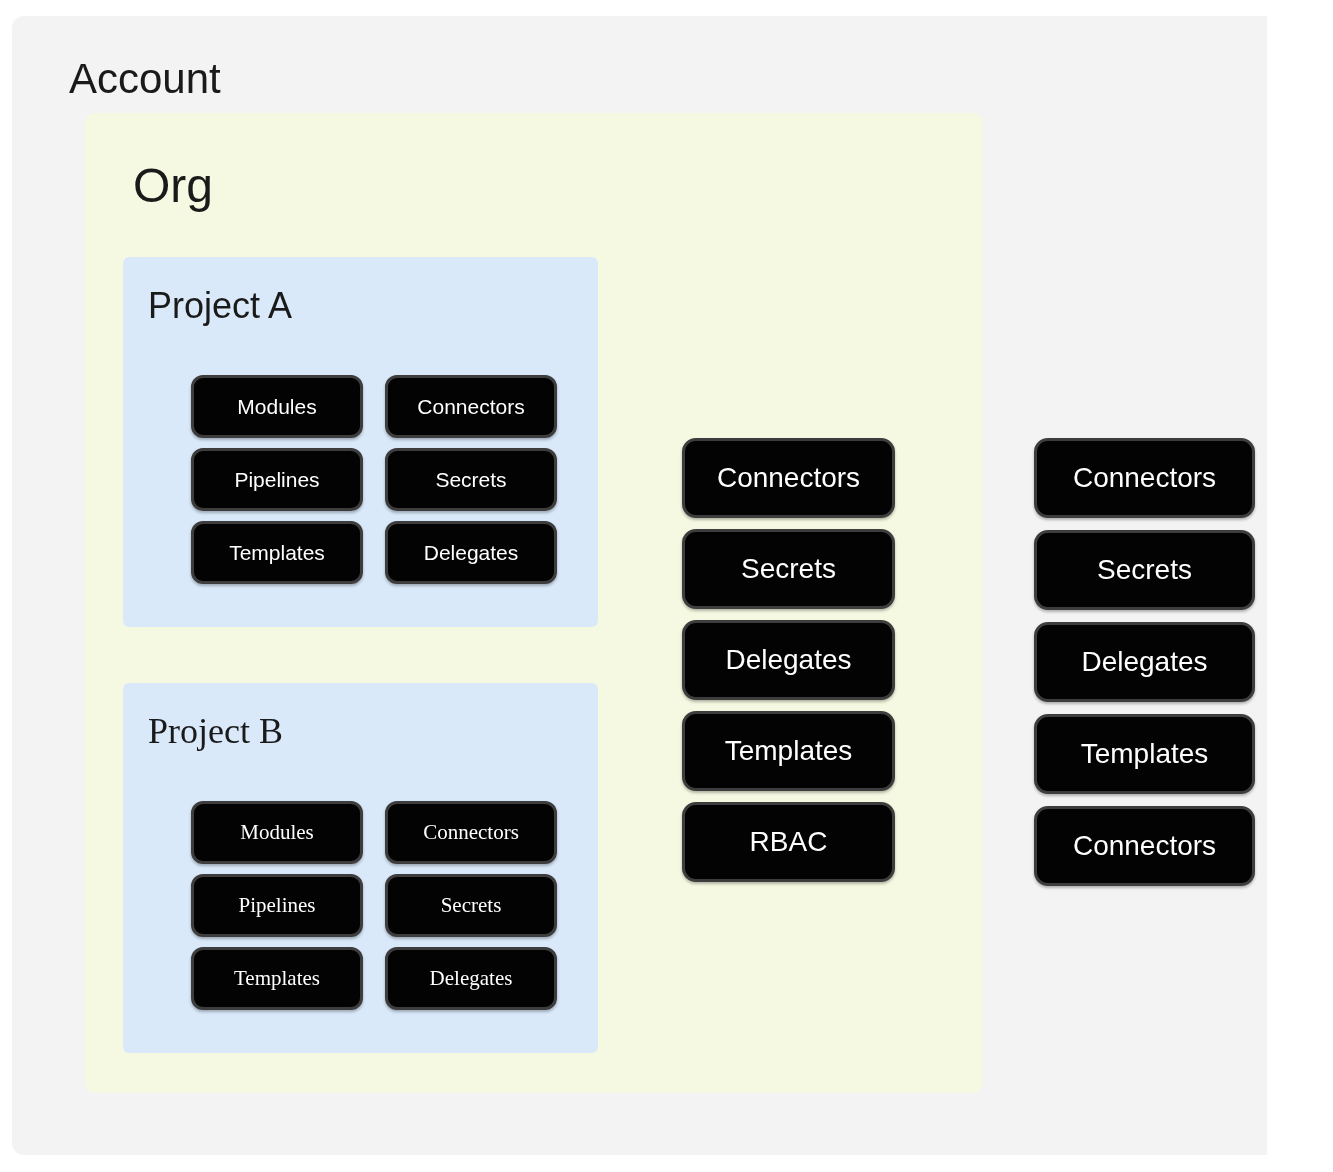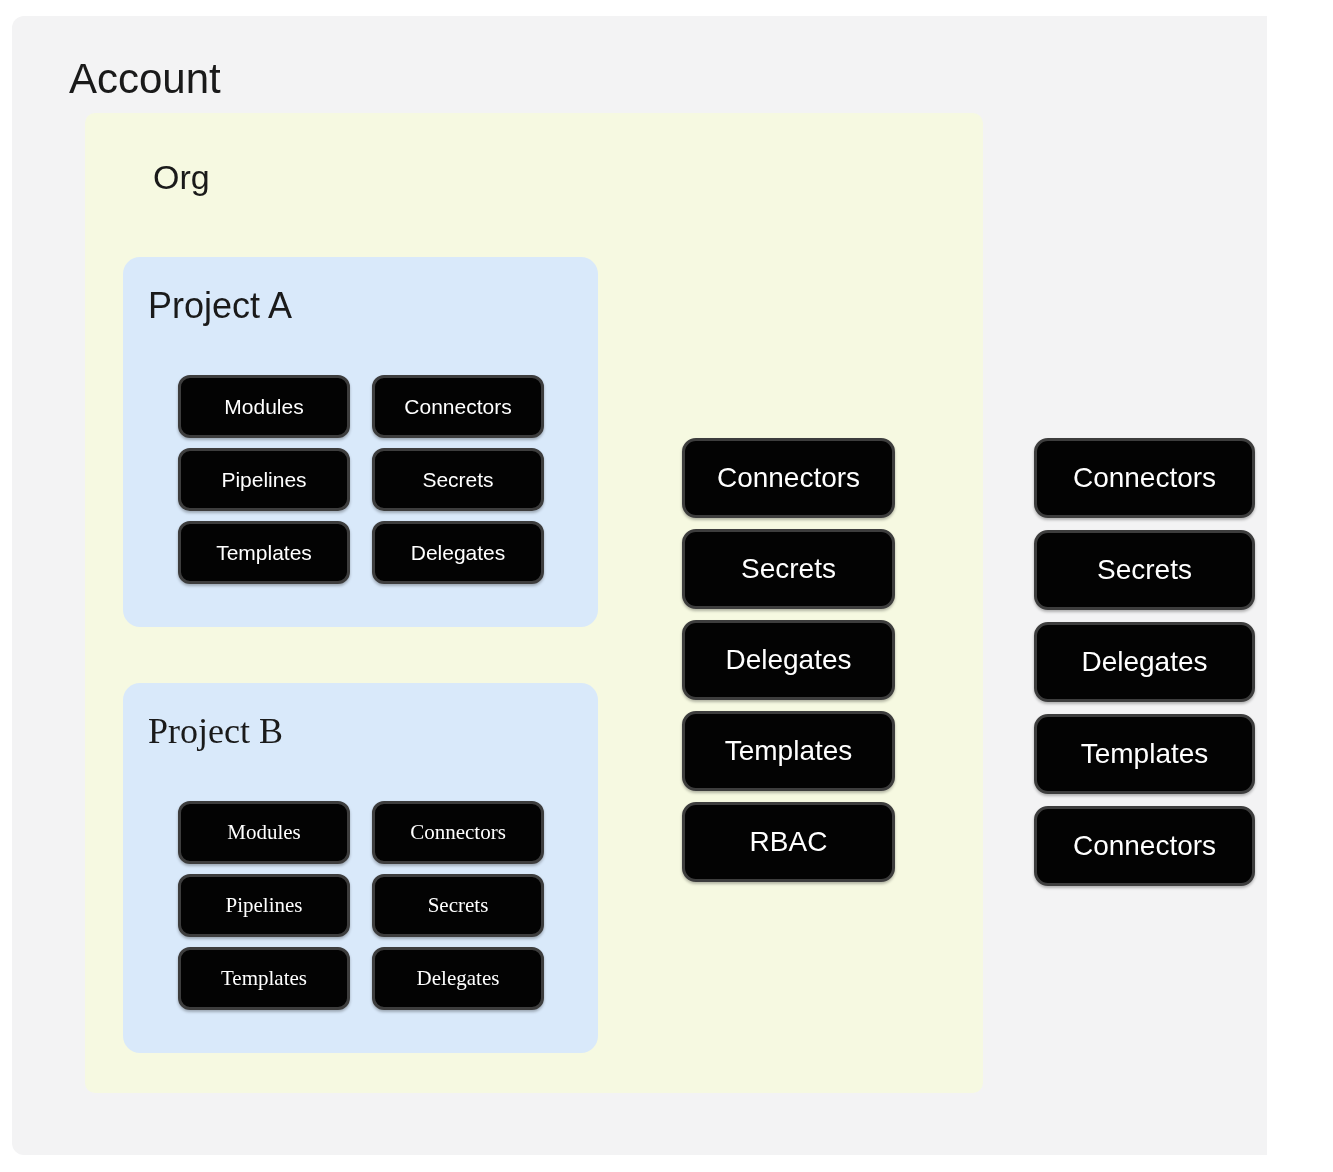--- a/index.html
+++ b/index.html
@@ -42,42 +42,41 @@
   .org{
     position:absolute;
     left:73px; top:97px;
     width:898px; height:980px;
     background:var(--org-bg);
     border-radius:10px;
   }
   .org-title{
     position:absolute;
     left:48px; top:44px;
-    font-size:34px;
+    font-size:48px;
     line-height:1.2;
-    margin-left:20px;
   }
   .project{
     position:absolute;
     left:38px;
     width:475px; height:370px;
     background:var(--project-bg);
-    border-radius:17px;
+    border-radius:6px;
   }
   .project-a{ top:144px; }
   .project-b{ top:570px;font-family:Liberation Serif, serif; }
   .project-title{
     position:absolute;
     left:25px; top:27px;
     font-size:36px;
     line-height:1.2;
   }
   .project-grid{
     position:absolute;
-    left:55px; top:118px;
+    left:68px; top:118px;
     display:grid;
     grid-template-columns:172px 172px;
     column-gap:22px;
     row-gap:10px;
   }
   .pill{
     background:var(--pill-bg);
     border:3px solid var(--pill-border);
     color:var(--pill-text);
     display:flex;

